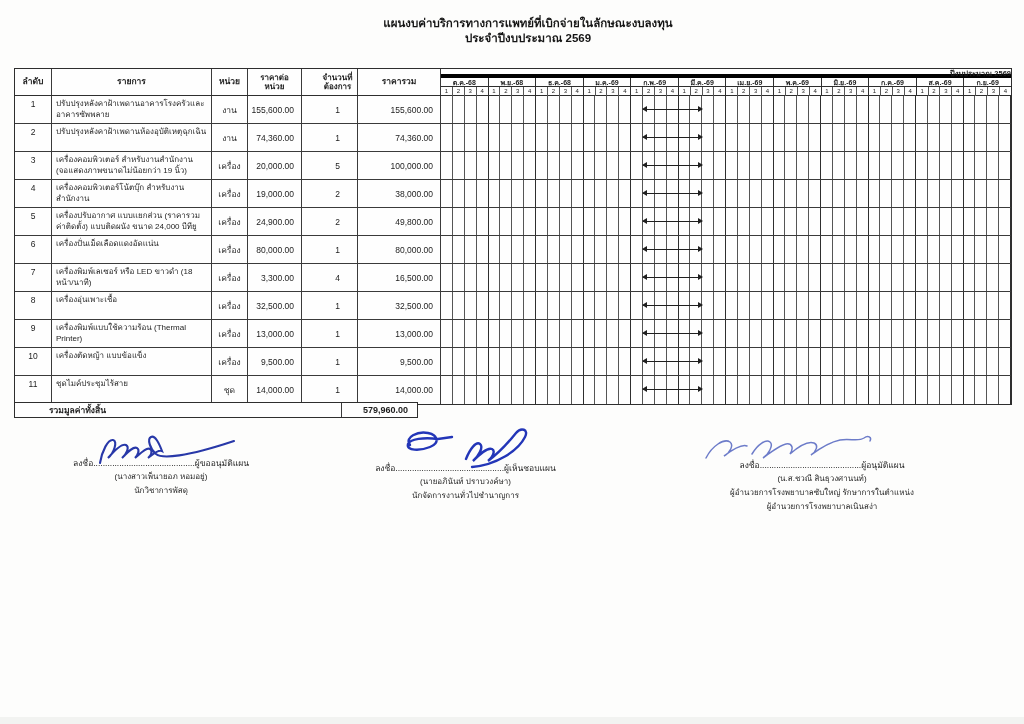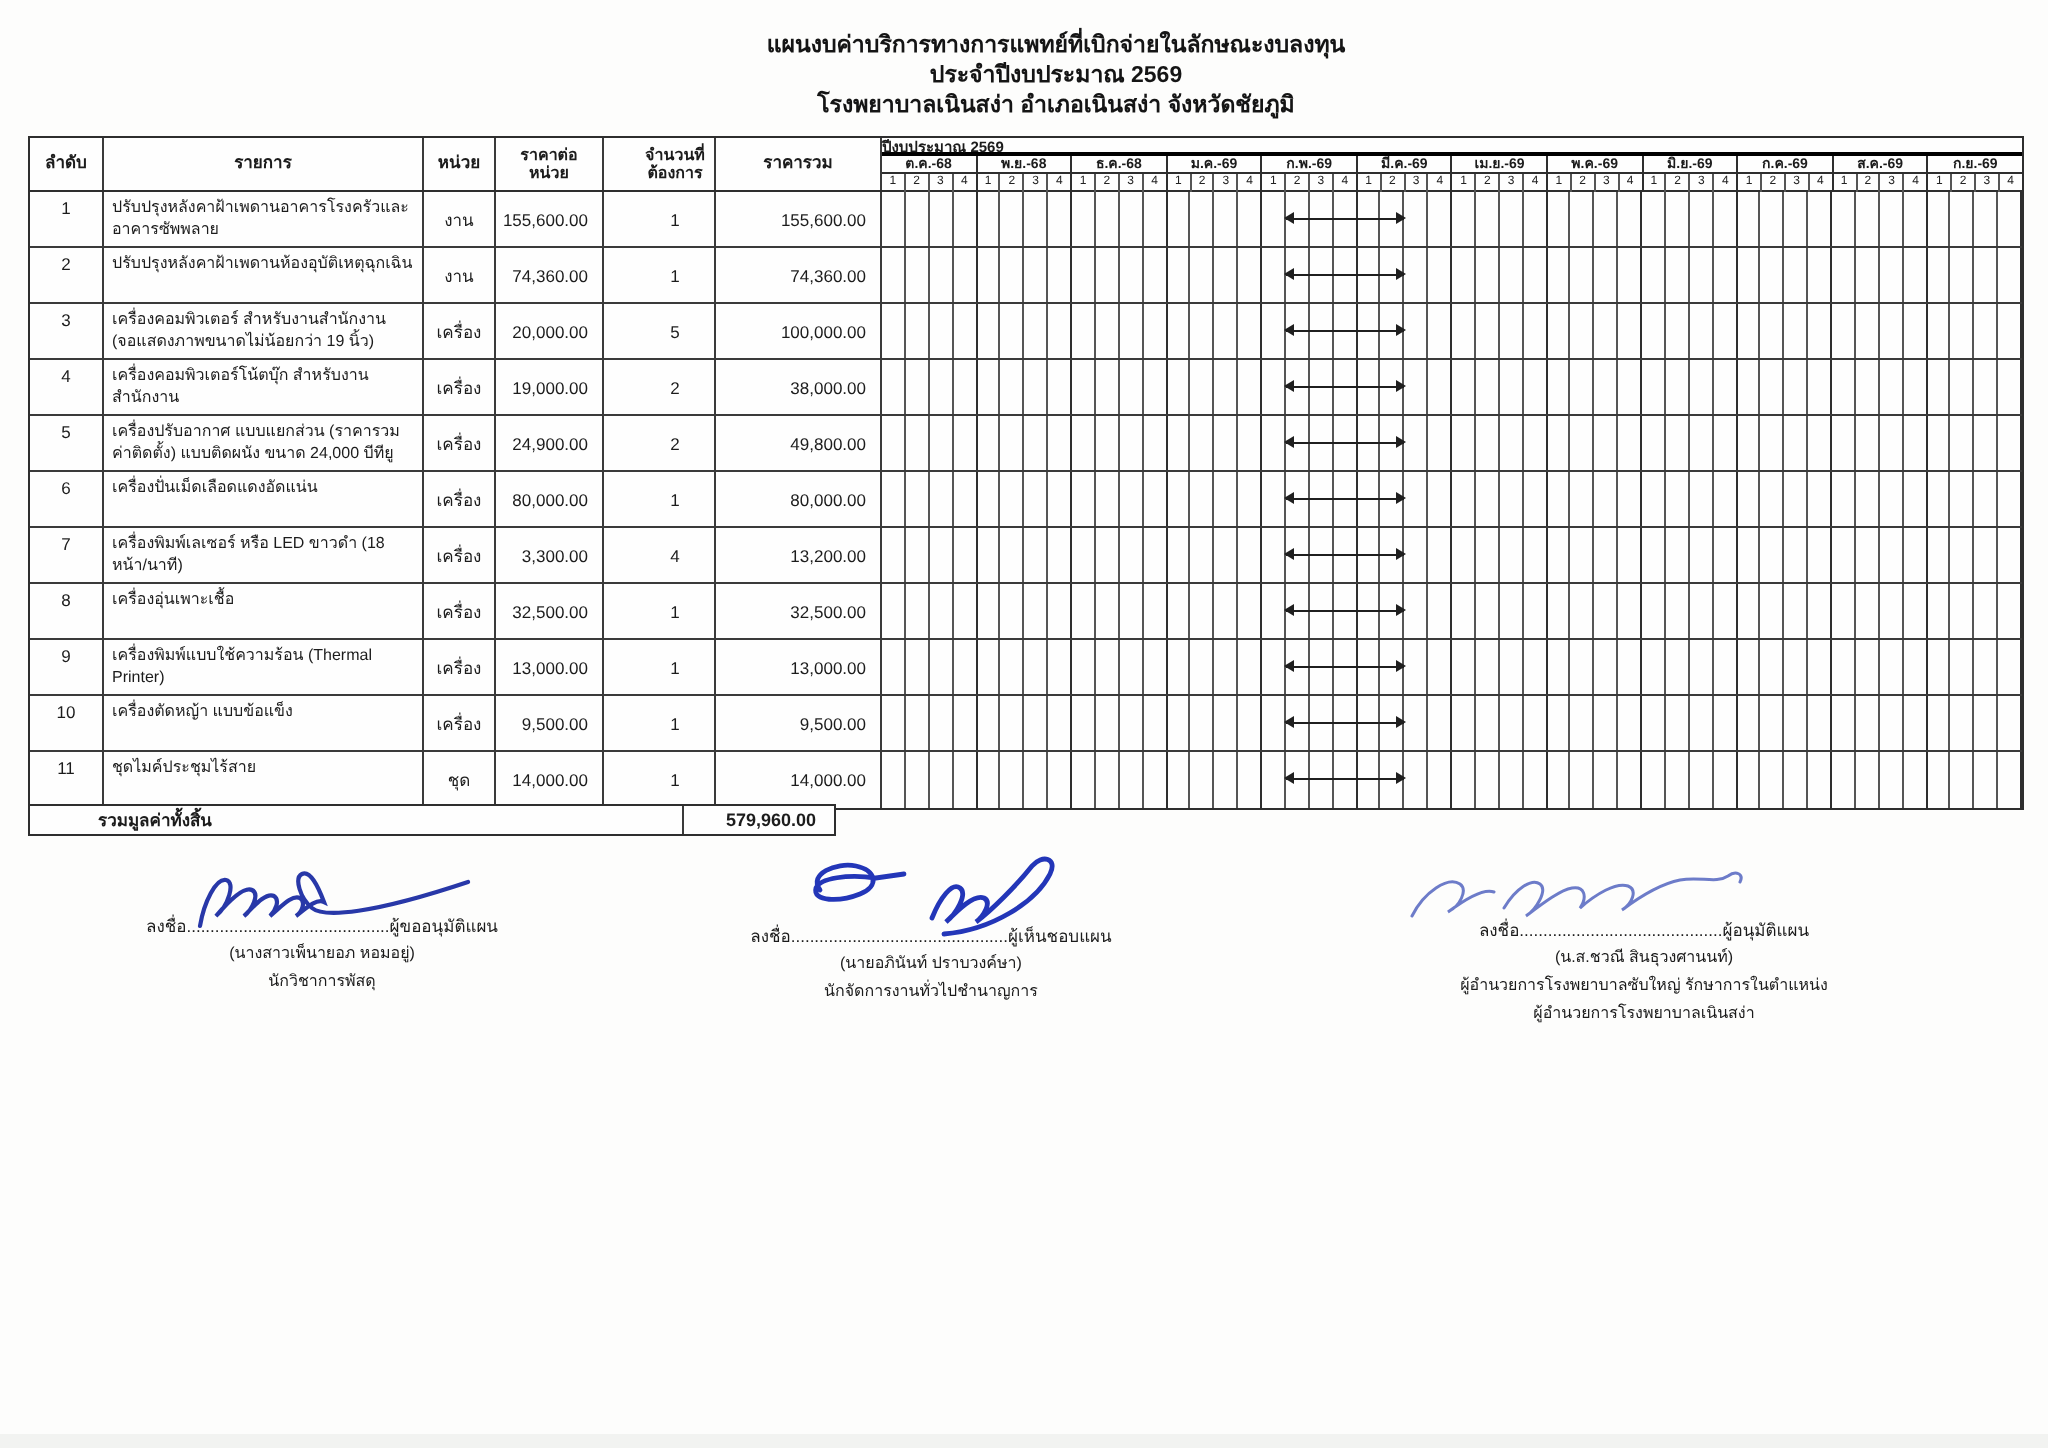--- a/index.html
+++ b/index.html
@@ -34,21 +34,21 @@
 
   .center { display:flex; align-items:center; justify-content:center; font-size:8.5px; }
   .num    { display:flex; align-items:center; justify-content:flex-end; padding-right:7px; font-size:8.5px; }
   .topnum { align-items:flex-start; padding-top:3px; }
 
   .item-cell { padding:2px 3px 0 4px; font-size:8px; line-height:11px; }
   .item-line { white-space:nowrap; }
 
   
   .gantt-head { flex:1; display:flex; flex-direction:column; }
-  .g-year  { height:9px; border-bottom:2px solid #000000; text-align:left;
+  .g-year  { height:9px; border-bottom:4px solid #000000; text-align:right;
              font-weight:bold; font-size:7.5px; line-height:9px; }
   .g-months{ height:9px; display:flex; border-bottom:1px solid #2e2e2e; }
   .g-month { flex:1; border-right:1px solid #2e2e2e; text-align:center;
              font-weight:bold; font-size:7px; line-height:9px; white-space:nowrap; overflow:hidden; }
   .g-month:last-child { border-right:none; }
   .g-weeks { height:9px; display:flex; }
   .g-week  { flex:1; border-right:1px solid #555; text-align:center;
              font-size:6px; line-height:9px; color:#222; }
   .g-week.month-end { border-right:1px solid #2e2e2e; }
   .g-week:last-child { border-right:none; }
@@ -89,21 +89,20 @@
   .sigimg3 { left:700px; top:428px; }
 </style>
 </head>
 <body>
 
 <div class="page">
 
   <div class="title-block">
     <div class="title-line">แผนงบค่าบริการทางการแพทย์ที่เบิกจ่ายในลักษณะงบลงทุน</div>
     <div class="title-line">ประจำปีงบประมาณ 2569</div>
-    <div class="title-line">โรงพยาบาลเนินสง่า อำเภอเนินสง่า จังหวัดชัยภูมิ</div>
   </div>
 
   <div class="tbl">
     <div class="thead">
       <div class="c c1 hcell">ลำดับ</div>
       <div class="c c2 hcell">รายการ</div>
       <div class="c c3 hcell">หน่วย</div>
       <div class="c c4 hcell">
         <span class="sub">ราคาต่อ</span>
         <span class="sub">หน่วย</span>
@@ -554,21 +553,21 @@
         </div>
         <div class="trow">
           <div class="c c1 center topnum">7</div>
           <div class="c c2 item-cell">
             <div class="item-line">เครื่องพิมพ์เลเซอร์ หรือ LED ขาวดำ (18</div>
             <div class="item-line">หน้า/นาที)</div>
           </div>
           <div class="c c3 center">เครื่อง</div>
           <div class="c c4 num">3,300.00</div>
           <div class="c c5 center">4</div>
-          <div class="c c6 num">13,200.00</div>
+          <div class="c c6 num">16,500.00</div>
           <div class="gantt-area">
             <div class="g-cell"></div>
             <div class="g-cell"></div>
             <div class="g-cell"></div>
             <div class="g-cell month-end"></div>
             <div class="g-cell"></div>
             <div class="g-cell"></div>
             <div class="g-cell"></div>
             <div class="g-cell month-end"></div>
             <div class="g-cell"></div>

